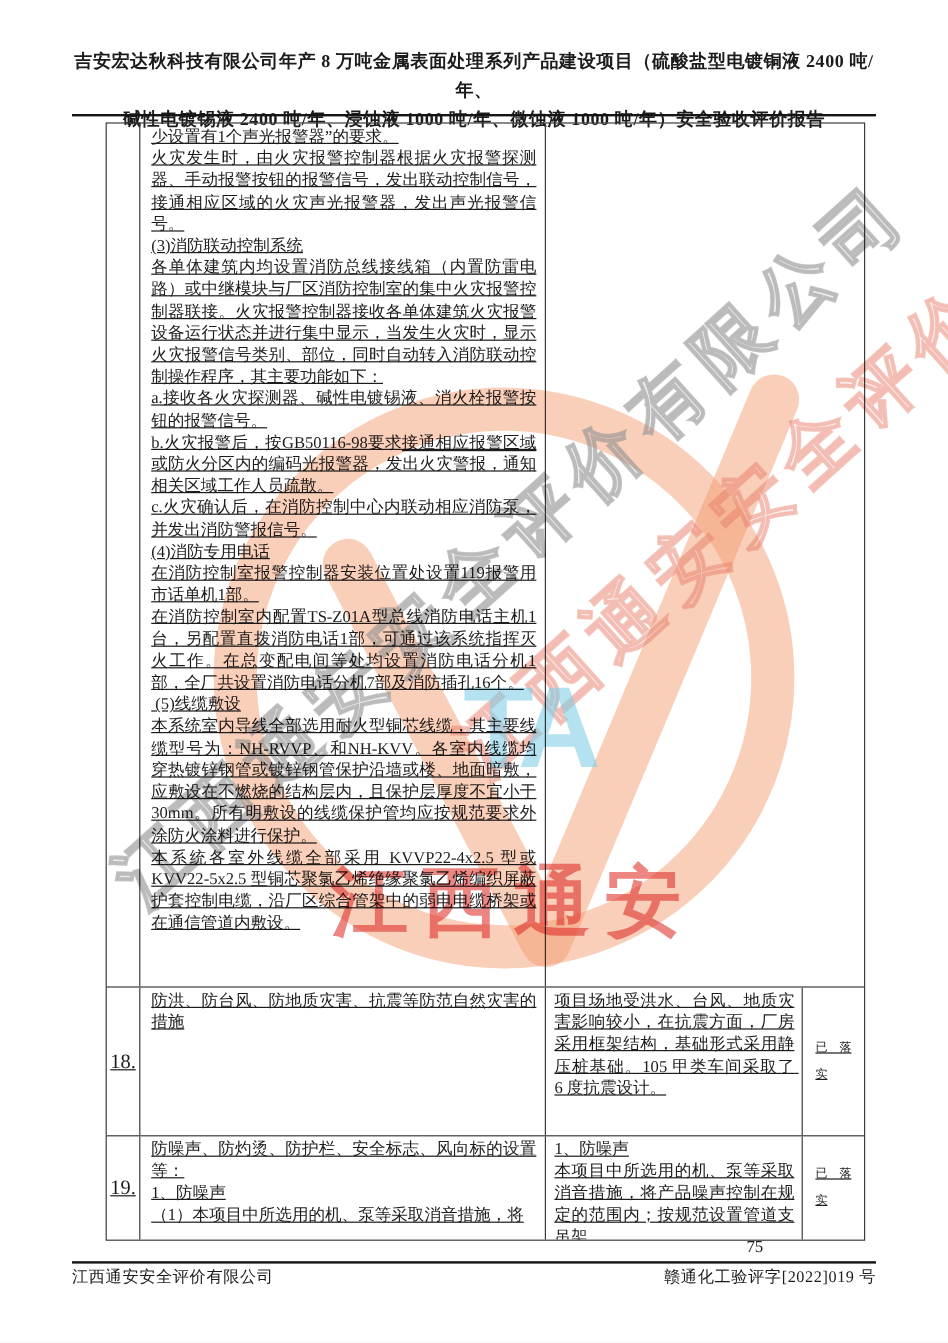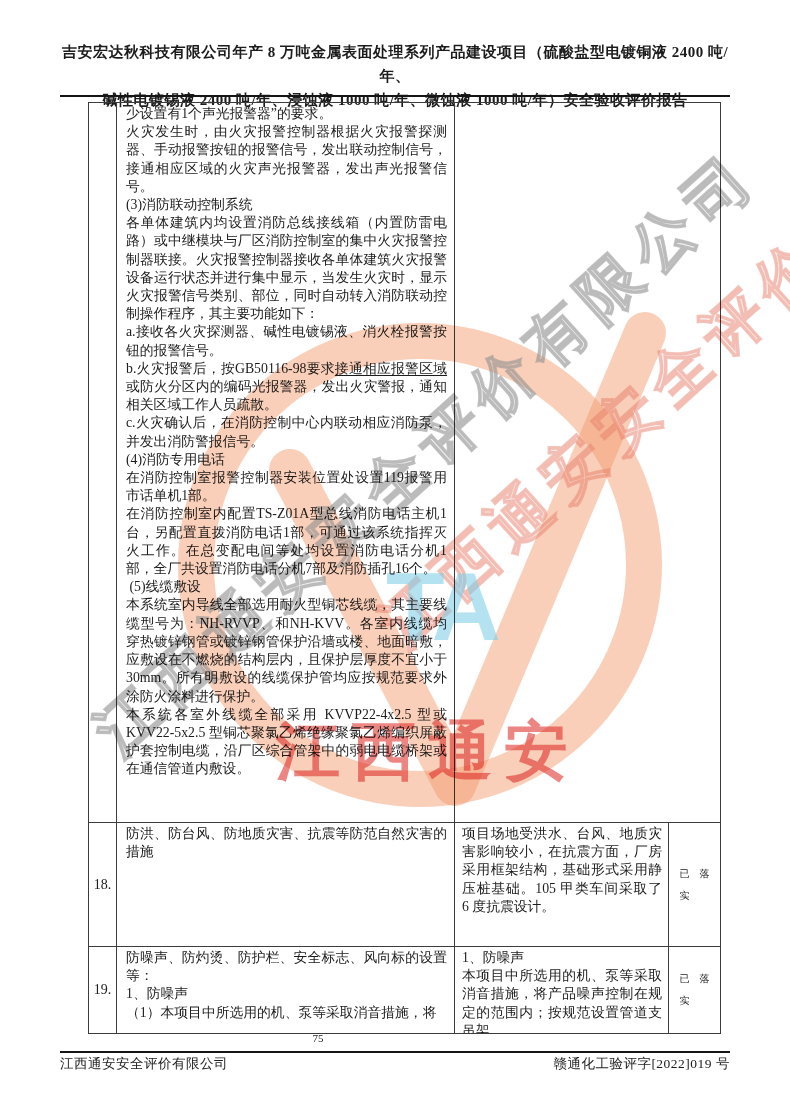--- a/index.html
+++ b/index.html
@@ -14,33 +14,33 @@
   .header .title{font-size:15px; font-weight:700; line-height:24px; letter-spacing:0.5px;}
   .header-rule{position:absolute; top:95px; left:60px; width:670px; border-top:2.5px solid #151515;}
   
   .rtable{
     position:absolute; top:102px; left:88px; width:633px;
     border:1.6px solid #3c3c3c; box-sizing:border-box;
   }
   .trow{display:flex; box-sizing:border-box;}
   .trow + .trow{border-top:1.6px solid #3c3c3c;}
   .row-0{height:719px;} .row-1{height:124px;} .row-2{height:87px;}
-  .cell{box-sizing:border-box; overflow:hidden;}
+  .cell{box-sizing:border-box; overflow:hidden;text-decoration:underline;}
   .cell + .cell{border-left:1.6px solid #3c3c3c;}
   .num-cell{width:27px; display:flex; align-items:center; justify-content:center;
-    font-size:14px; flex:none;}
+    font-size:17px; flex:none;}
   .left-cell{width:338px; flex:none; padding:2px 7px 2px 9px;}
   .right-cell{width:214px; flex:none; padding:2px 6px 2px 7px;}
   .status-cell{flex:1; display:flex; align-items:center; justify-content:center;
     font-size:10px; line-height:22px; white-space:pre-line; text-align:left;}
   .para{font-size:13.8px; line-height:18.2px; text-align:justify; white-space:pre-wrap;}
   .u-phrase{text-decoration:underline; text-underline-offset:2px;}
   
-  .page-number{position:absolute; top:1032px; left:0; width:636px; text-align:center;
-    font-size:11px;}
+  .page-number{position:absolute; top:1032px; left:0; width:636px; text-align:right;
+    font-size:14px;}
   .footer-rule{position:absolute; top:1051px; left:60px; width:670px; border-top:2px solid #151515;}
   .footer{position:absolute; top:1055px; left:60px; width:670px; display:flex;
     justify-content:space-between; font-size:13.5px; letter-spacing:0.5px;}
   
   .watermark{position:absolute; inset:0; z-index:6; pointer-events:none; mix-blend-mode:multiply;}
   .wm-seal{position:absolute; left:140px; top:285px;}
   .wm-diag{
     position:absolute; transform:rotate(-42deg); transform-origin:0 50%;
     font-size:62px; font-weight:700; letter-spacing:10px; white-space:nowrap;
     color:rgba(150,150,150,0.18);

